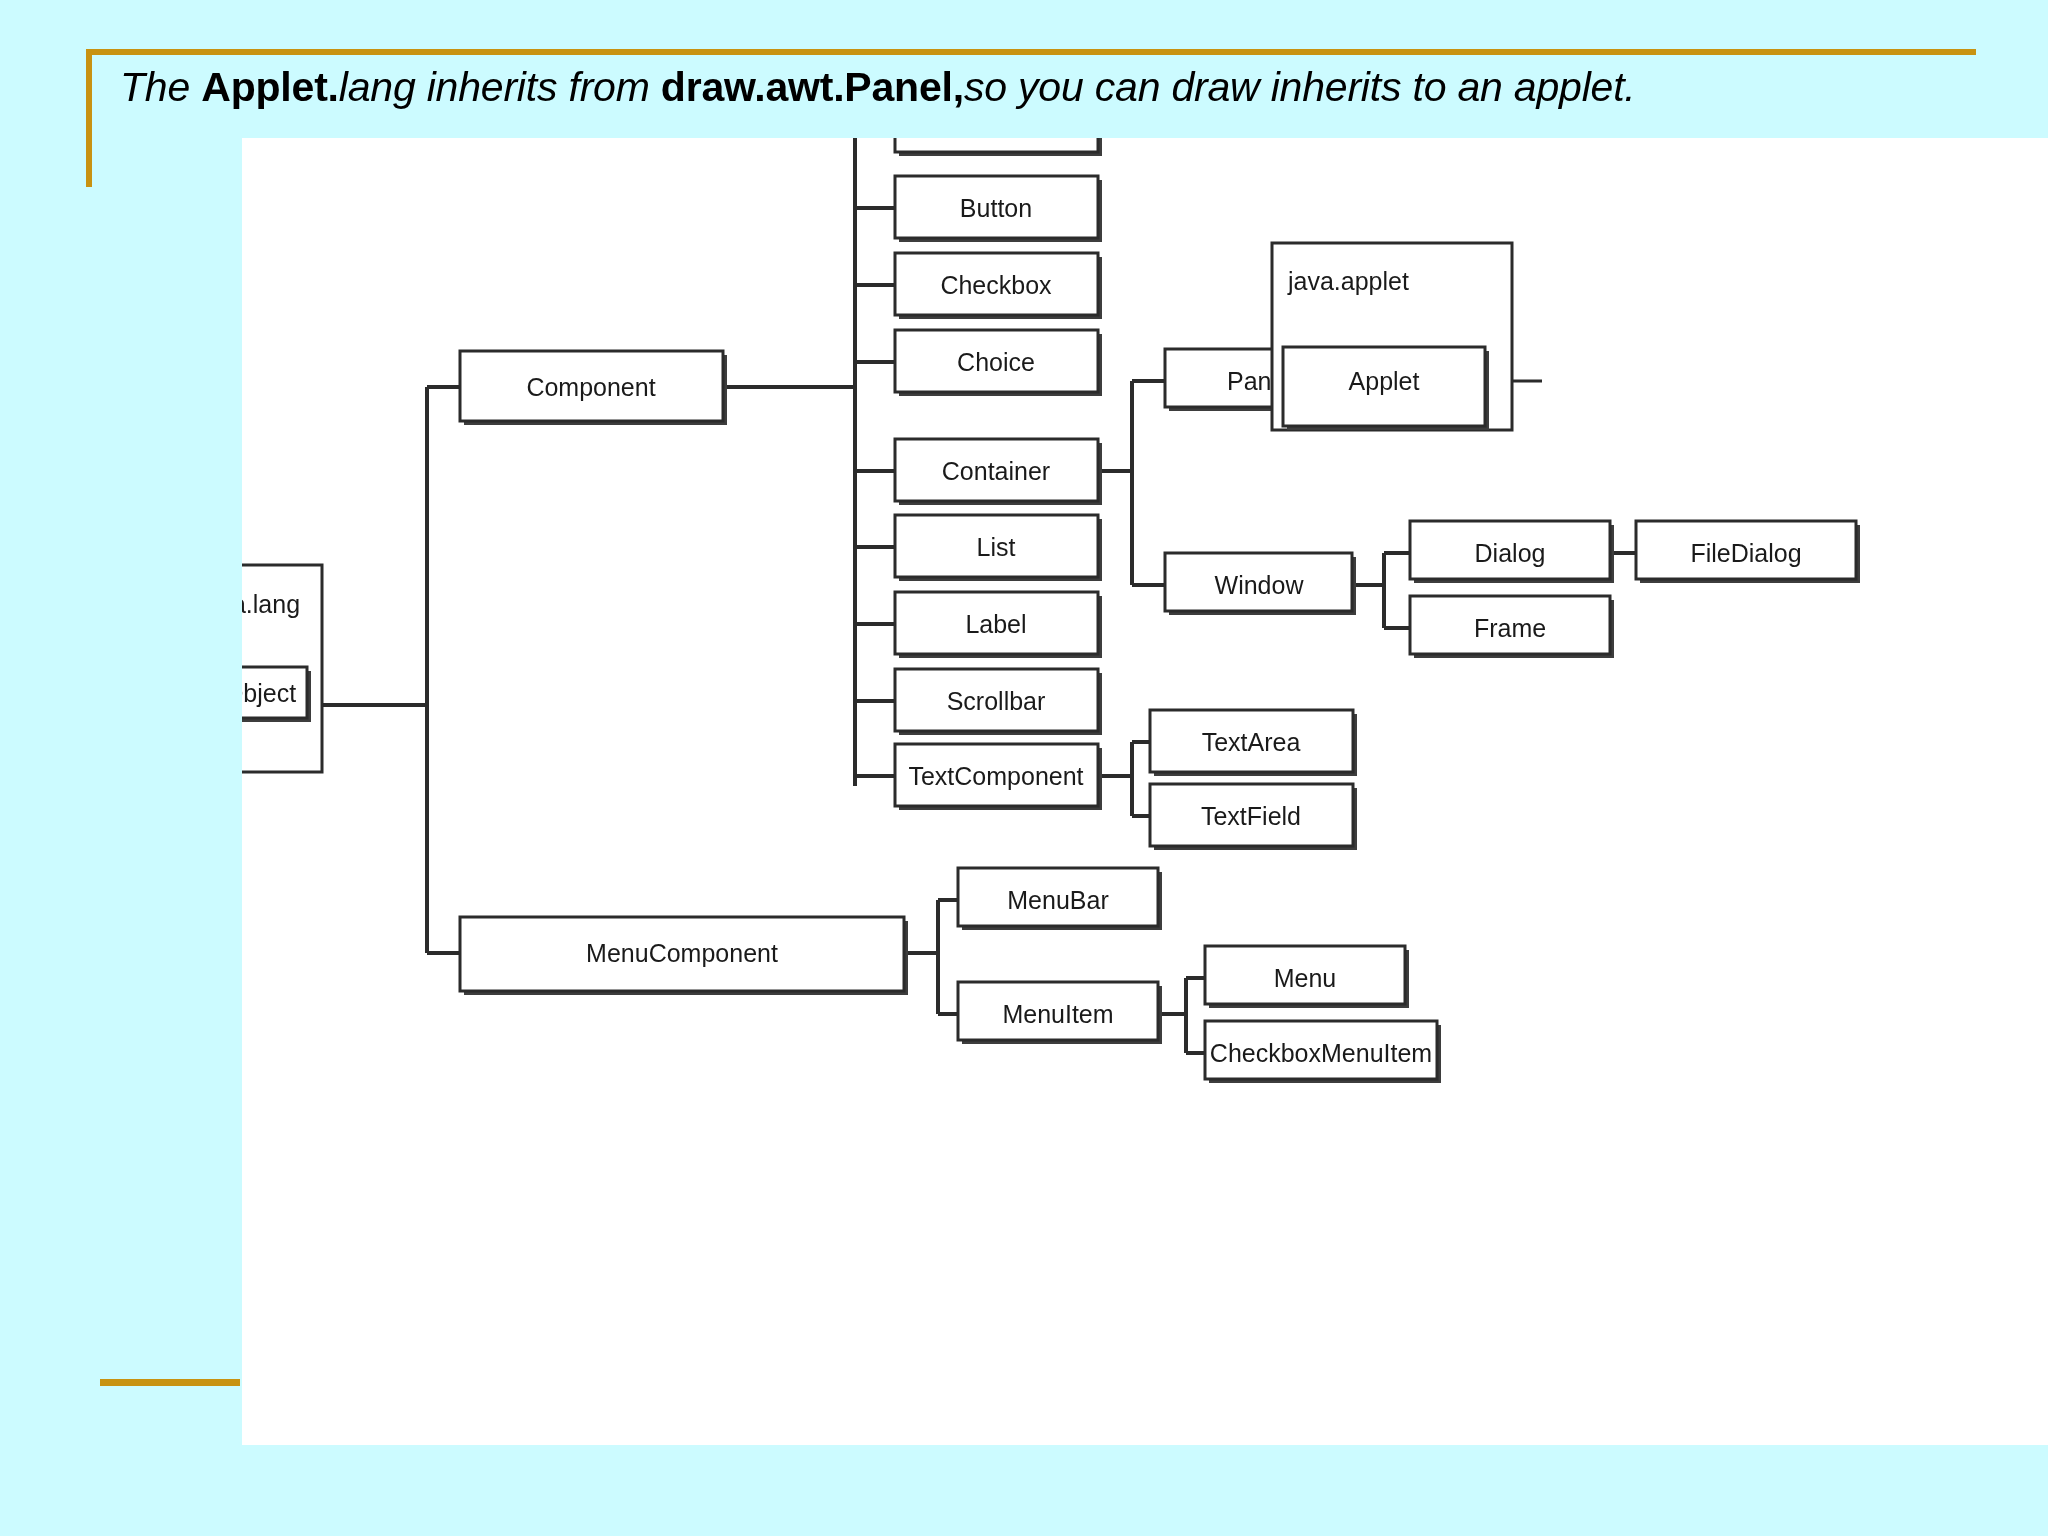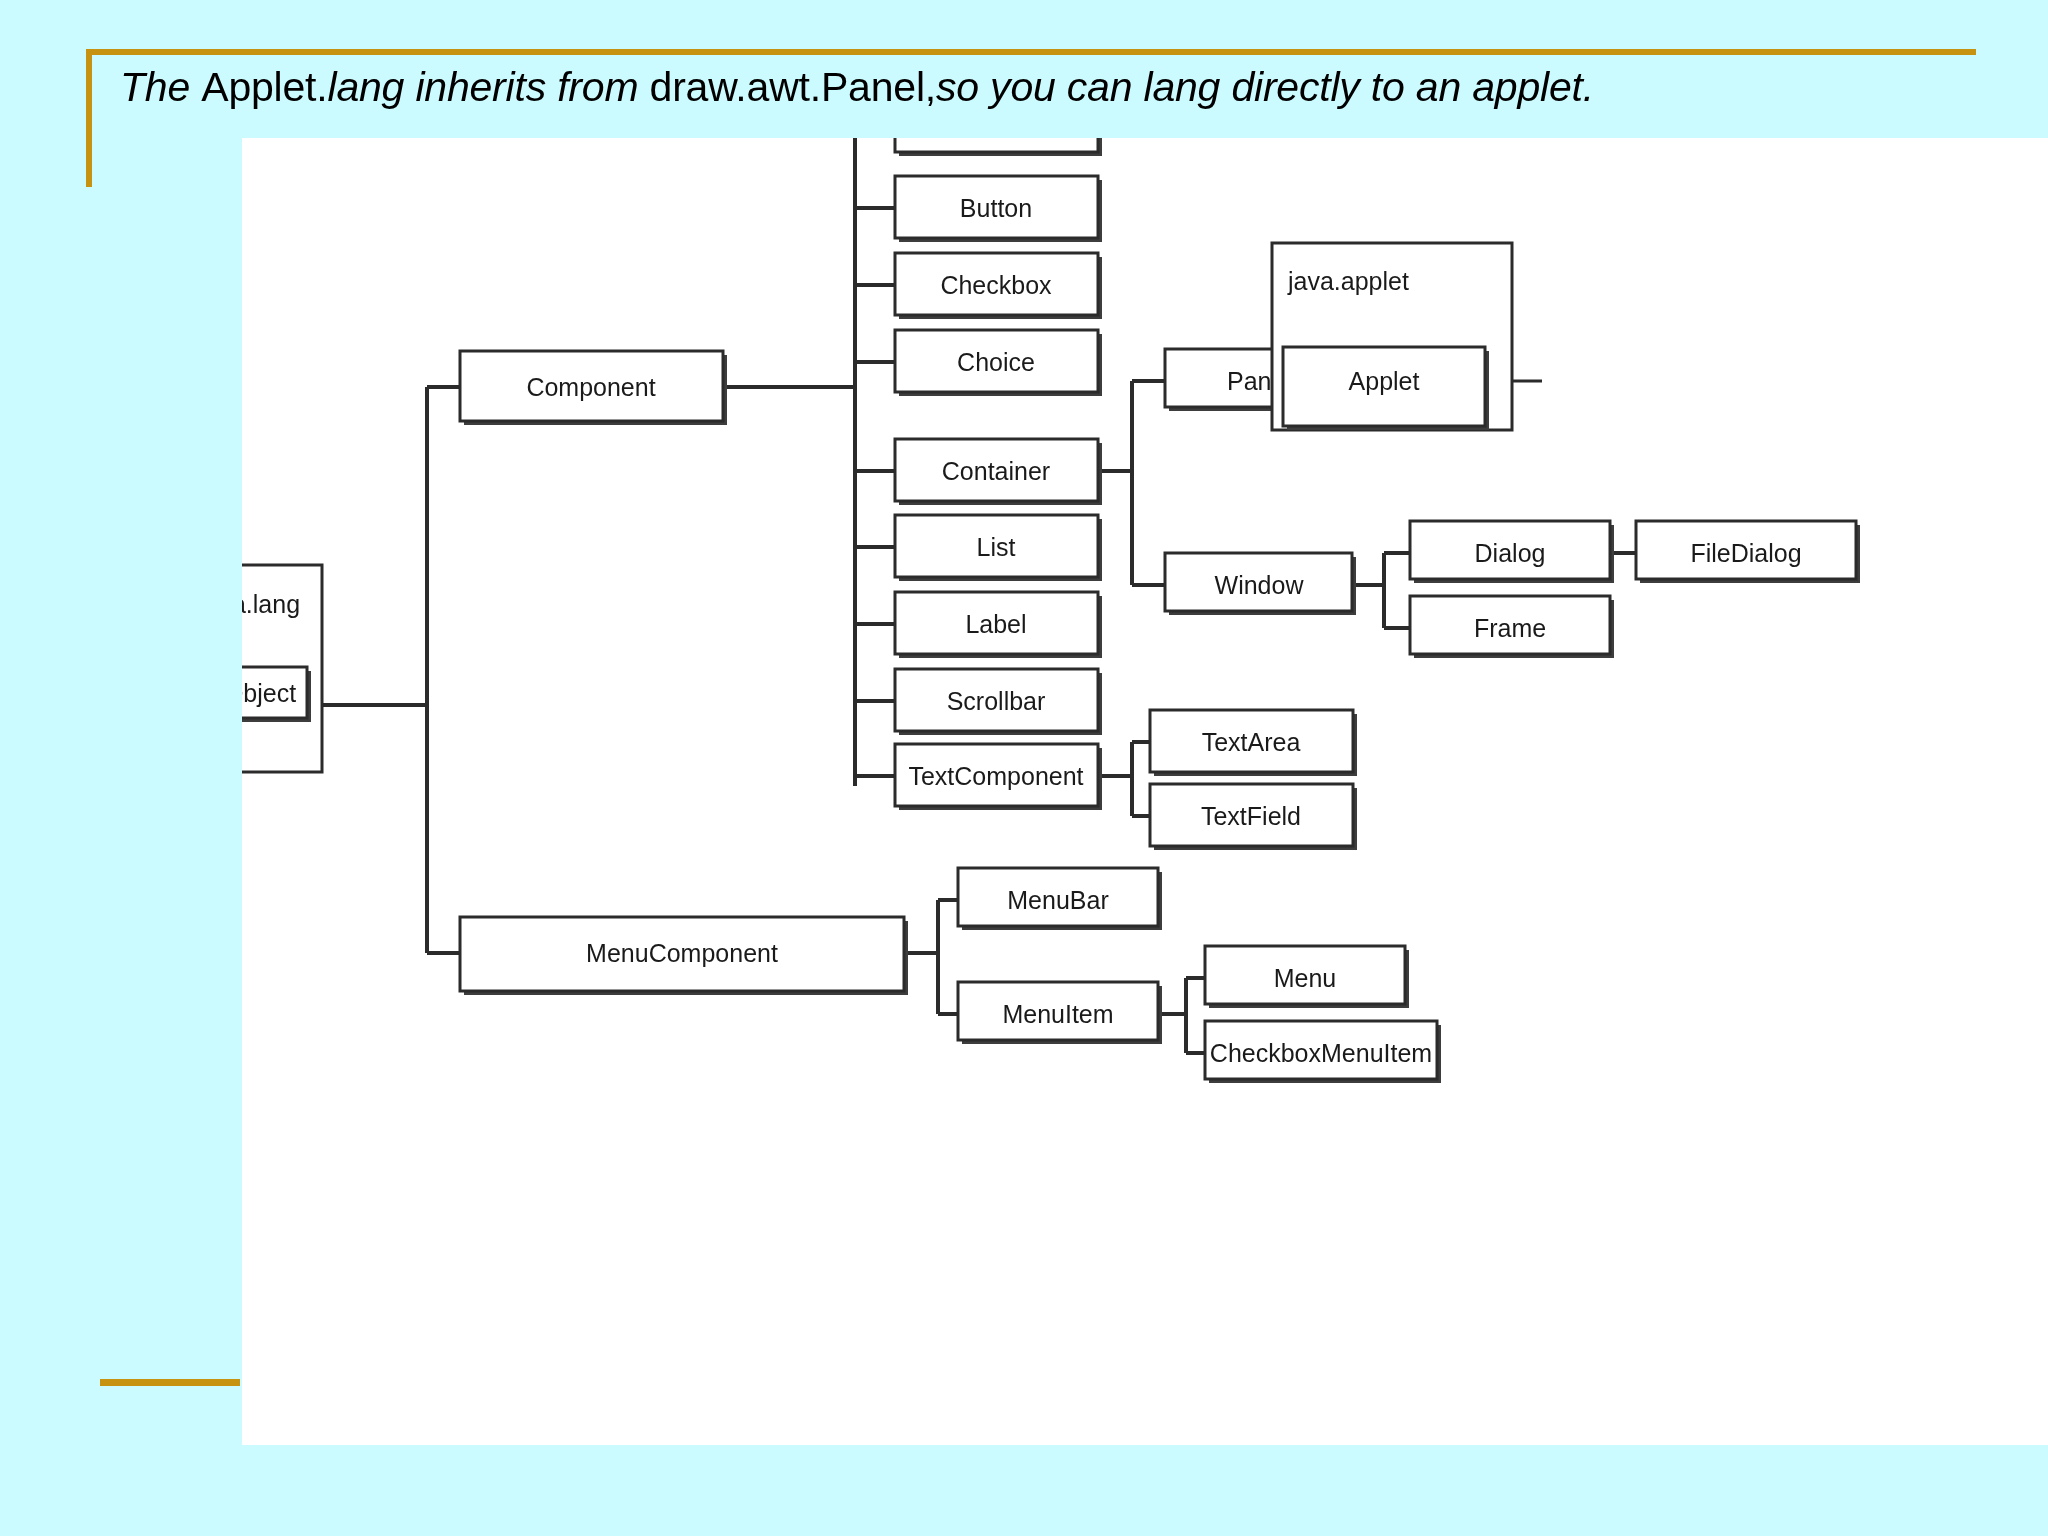--- a/index.html
+++ b/index.html
@@ -49,21 +49,21 @@
     top: 62px;
     width: 1830px;
     font-size: 41px;
     line-height: 50px;
     font-style: italic;
     color: #000000;
     white-space: nowrap;
     letter-spacing: -0.2px;
   }
   #slide-title .b {
-    font-weight: normal;
+    font-weight: bold;
     font-style: normal;
   }
 
   
   #diagram-canvas {
     position: absolute;
     left: 242px;
     top: 138px;
     width: 1806px;
     height: 1307px;
@@ -114,21 +114,21 @@
     fill: none;
   }
 </style>
 </head>
 <body>
 
 <div id="gold-frame-top"></div>
 <div id="gold-frame-left"></div>
 <div id="gold-frame-bottom"></div>
 
-<div id="slide-title"><span>The </span><span class="b">Applet.</span><span>lang inherits from </span><span class="b">draw.awt.Panel,</span><span>so you can lang directly to an applet.</span></div>
+<div id="slide-title"><span>The </span><span class="b">Applet.</span><span>lang inherits from </span><span class="b">draw.awt.Panel,</span><span>so you can draw inherits to an applet.</span></div>
 
 <div id="diagram-canvas">
   <svg id="diagram-svg" width="1806" height="1307" viewBox="0 0 1806 1307" xmlns="http://www.w3.org/2000/svg">
 
     <g>
 
       <path class="edge" d="M 80 567 L 185 567"></path>
       <path class="edge" d="M 185 249 L 185 815"></path>
 
       <path class="edge" d="M 185 249 L 218 249"></path>

